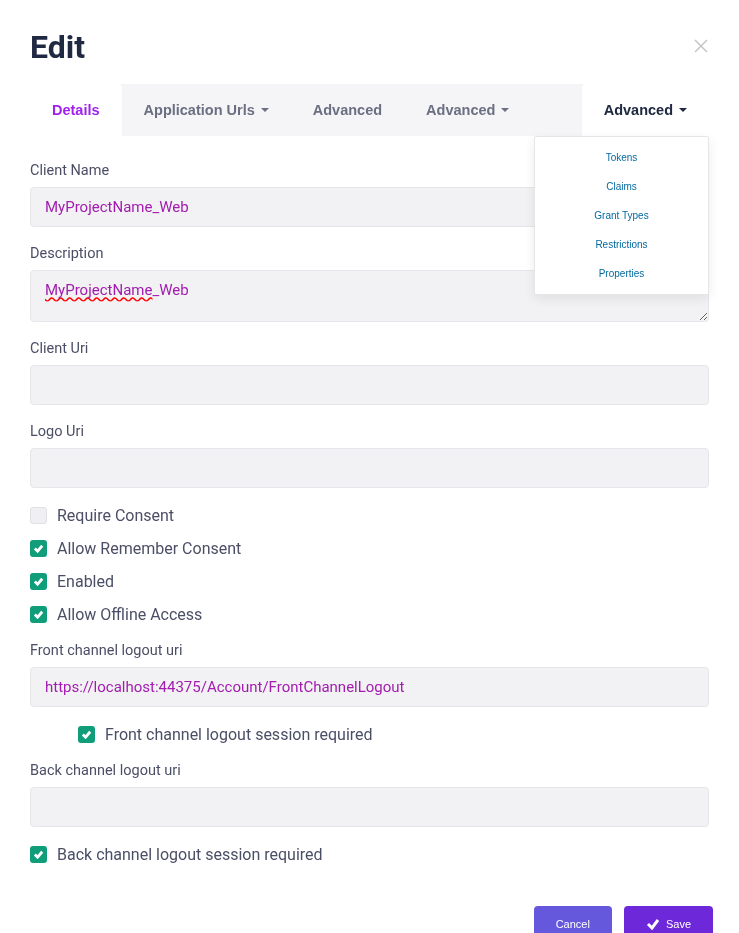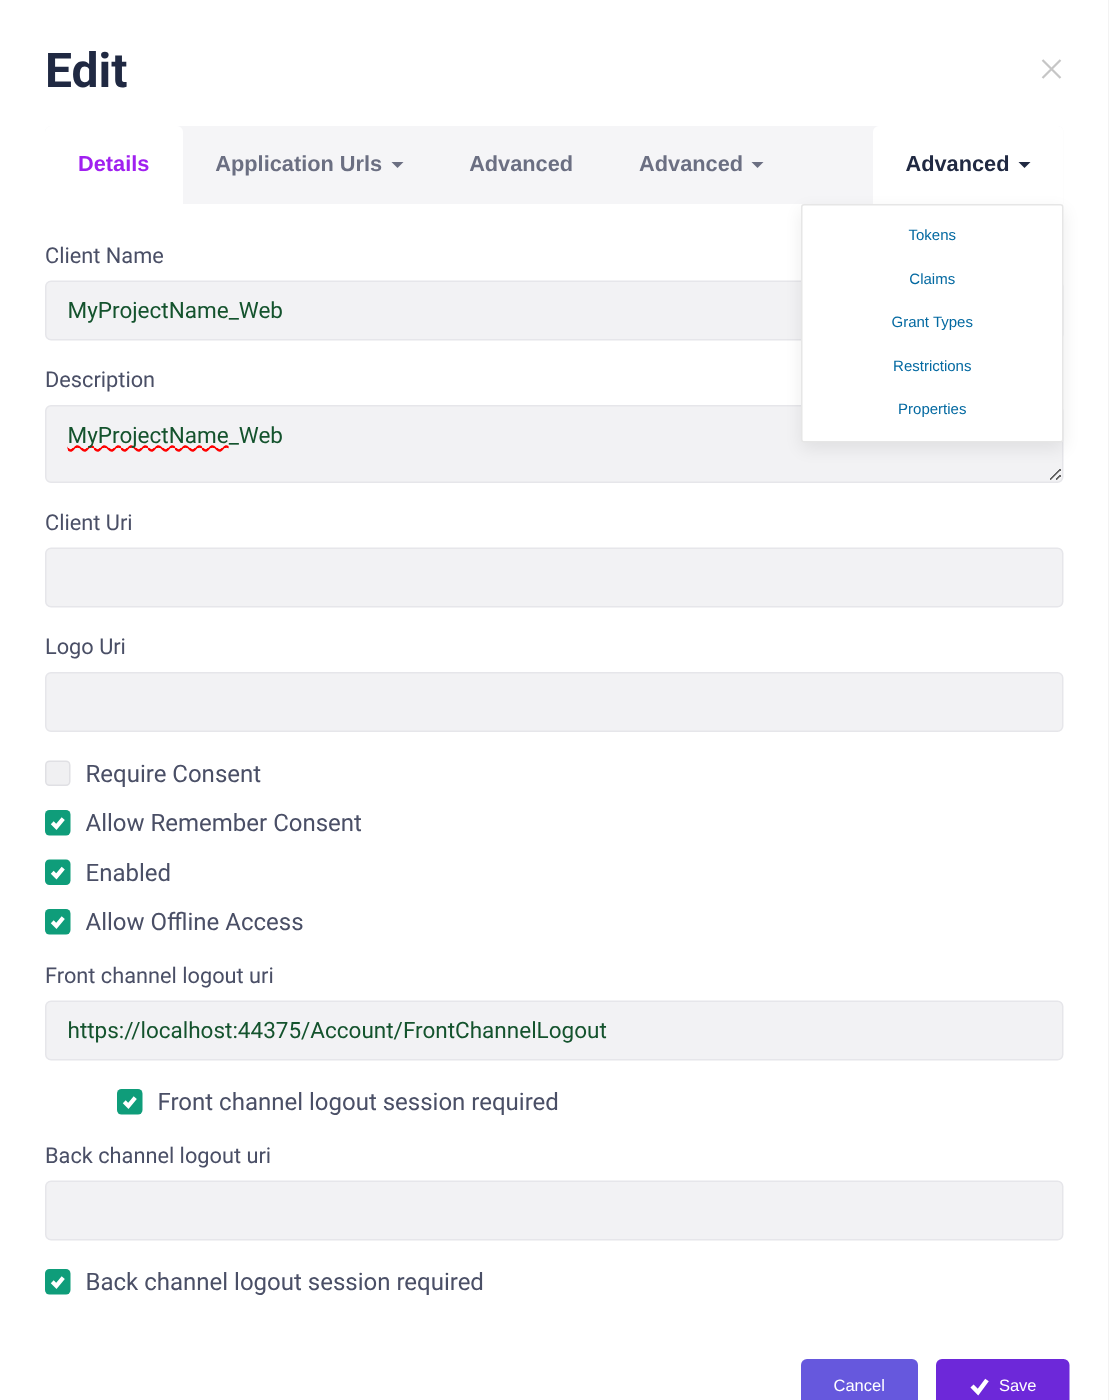--- a/index.html
+++ b/index.html
@@ -105,21 +105,21 @@
     display: block;
     font-size: 14.5px;
     color: #4a4f66;
     margin-bottom: 8px;
     font-weight: 400;
   }
   .form-control {
     width: 100%;
     padding: 10px 14px;
     font-size: 15px;
-    color: #14532d;
+    color: #a21caf;
     background: #f2f2f4;
     border: 1px solid #e6e6ea;
     border-radius: 4px;
     font-family: inherit;
   }
   .check-row {
     display: flex;
     align-items: center;
     gap: 10px;
     margin-bottom: 14px;

